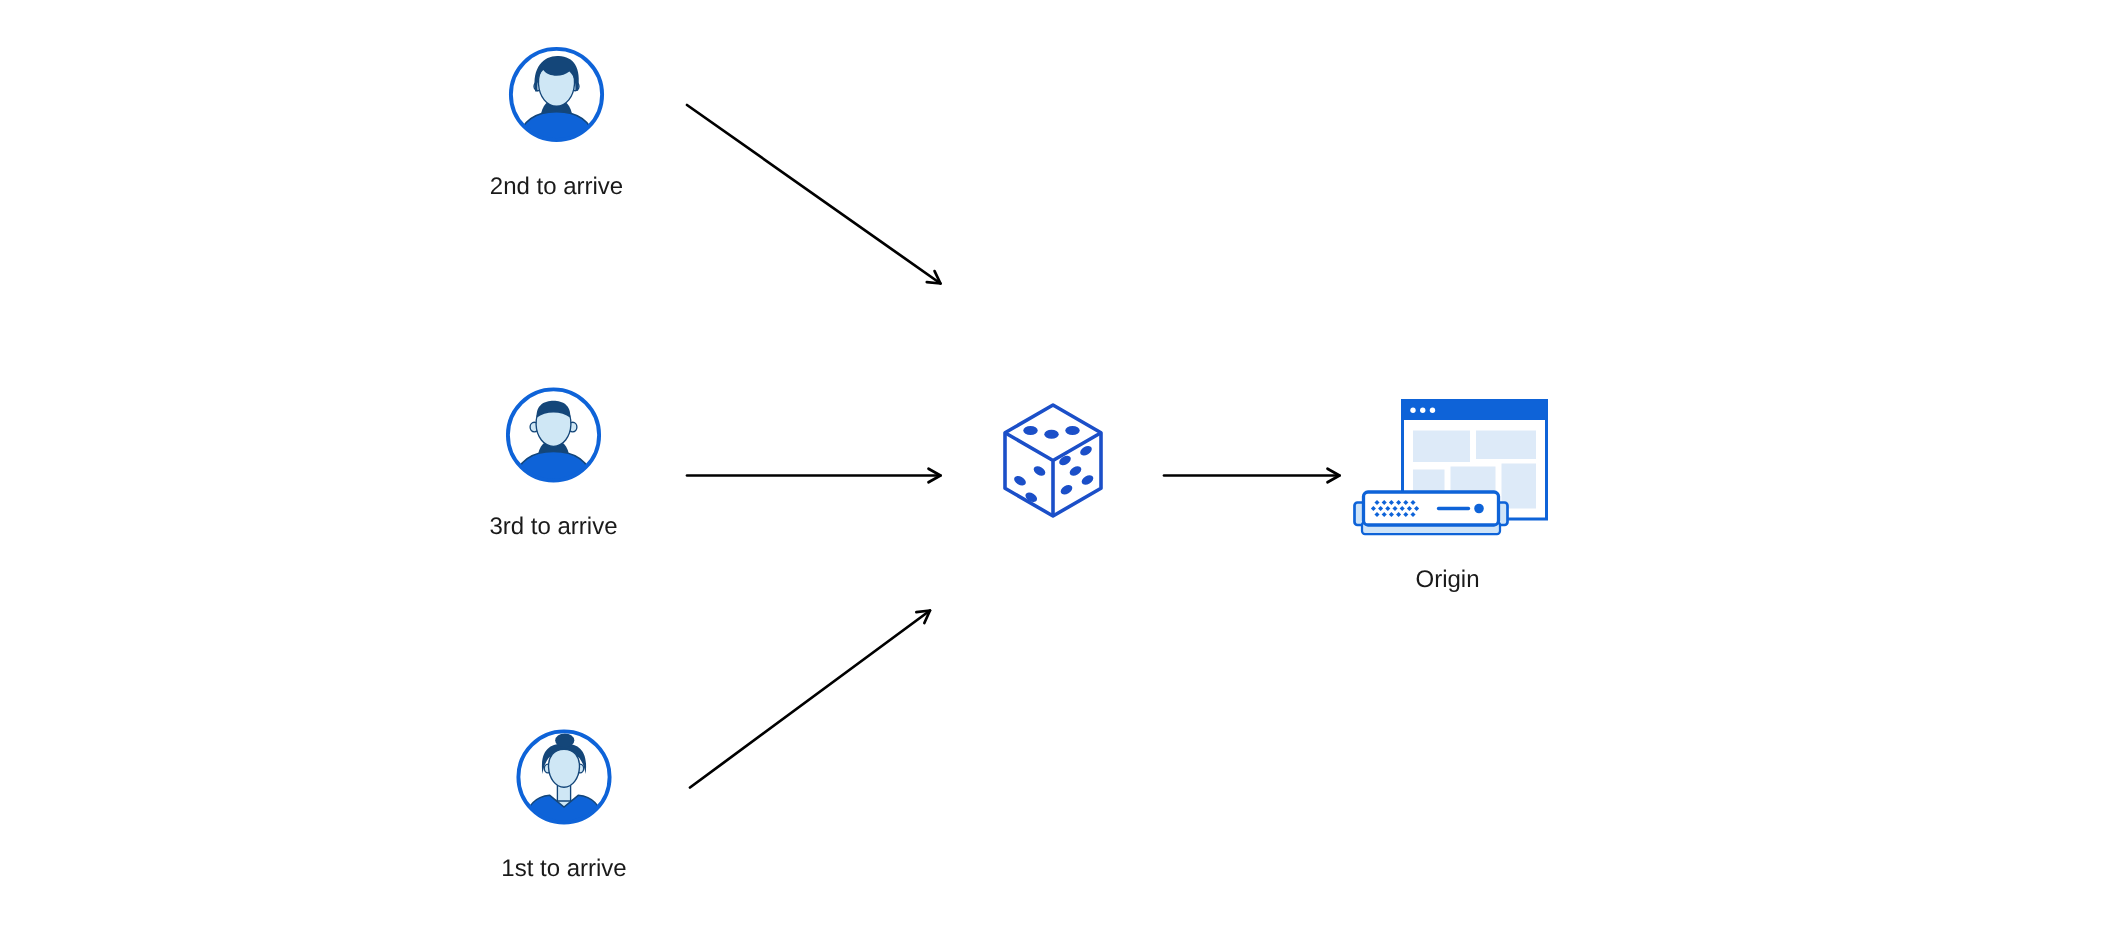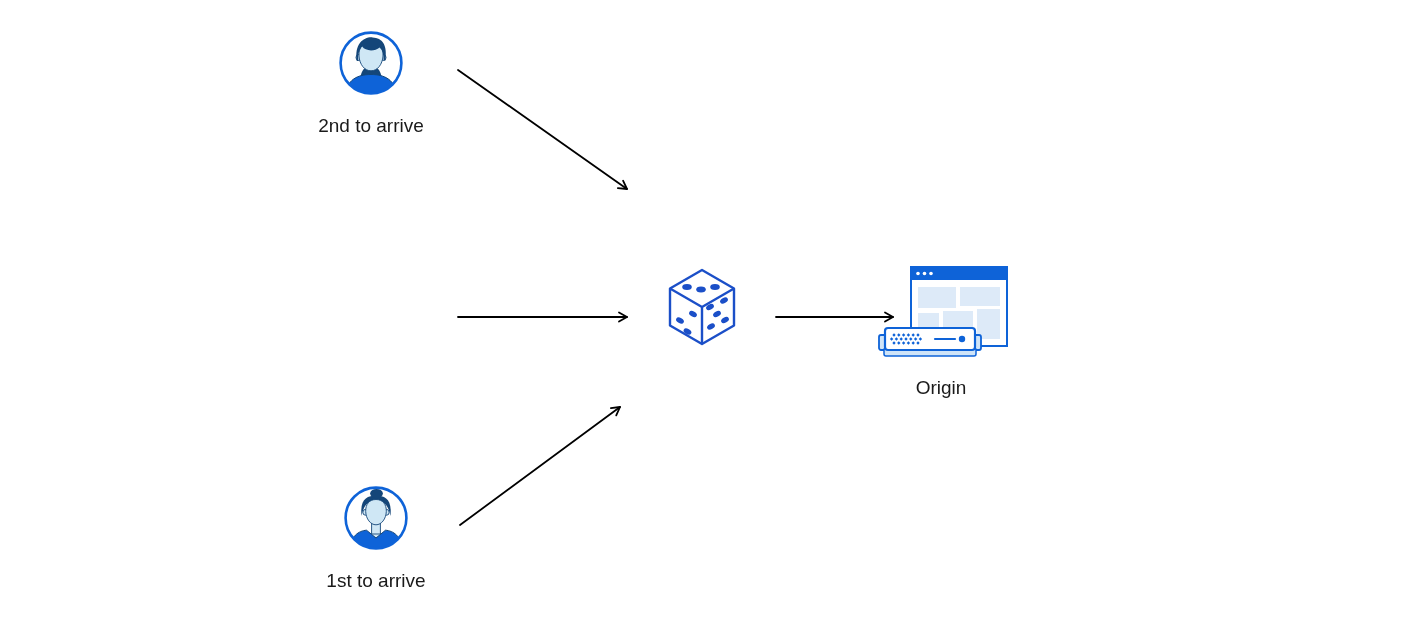--- a/index.html
+++ b/index.html
@@ -19,31 +19,31 @@
     pointer-events: none;
   }
   .node {
     position: absolute;
     display: flex;
     flex-direction: column;
     align-items: center;
   }
   .node .label {
     margin-top: 20px;
-    font-size: 19px;
+    font-size: 16px;
     line-height: 1.1;
     color: #1a1a1a;
     text-align: center;
     white-space: nowrap;
   }
   .node-client-2nd { left: 301px; top: 30px;  width: 140px; }
   .node-client-3rd { left: 299px; top: 257px; width: 140px; }
   .node-client-1st { left: 306px; top: 485px; width: 140px; }
   .node-dice       { left: 667px; top: 267px; width: 70px;  }
-  .node-origin     { left: 866px; top: 262px; width: 150px; }
+  .node-origin     { left: 890px; top: 262px; width: 150px; }
   .node-origin .label { margin-top: 16px; }
 </style>
 </head>
 <body>
 
 <div class="canvas">
 
   <svg class="arrow-layer" viewBox="0 0 1405 633" xmlns="http://www.w3.org/2000/svg">
     <defs>
       <marker id="arrowhead" viewBox="0 0 14 14" markerWidth="14" markerHeight="14" refX="10.5" refY="7" orient="auto" markerUnits="userSpaceOnUse">
@@ -72,20 +72,40 @@
         <ellipse cx="20.6" cy="27.5" rx="2.6" ry="3" fill="#cfe7f5" stroke="#144679" stroke-width="0.9"></ellipse>
         <ellipse cx="45.4" cy="27.5" rx="2.6" ry="3" fill="#cfe7f5" stroke="#144679" stroke-width="0.9"></ellipse>
         <path d="M33,11.5 C41,11.5 45.6,17.5 45,26 C44.4,34.5 39.5,40.8 33,40.8 C26.5,40.8 21.6,34.5 21,26 C20.4,17.5 25,11.5 33,11.5 Z" fill="#cfe7f5" stroke="#144679" stroke-width="0.9"></path>
         <path d="M18.8,31 C16.2,14 25.5,6.8 34.5,7.4 C44.5,8 49.6,14.5 47.4,30.5 L45.6,30.5 C45.9,24.5 44.6,20.3 41.6,17.6 C36.6,21.8 27.2,21.2 24.2,16.6 C21,19.6 19.8,24.8 20.4,31 Z" fill="#144679"></path>
       </g>
       <circle cx="33" cy="33" r="30.4" fill="none" stroke="#0e63d8" stroke-width="2.6"></circle>
     </svg>
     <div class="label">2nd to arrive</div>
   </div>
 
+  <div class="node node-client-3rd">
+    <svg width="66" height="66" viewBox="0 0 66 66" xmlns="http://www.w3.org/2000/svg">
+      <defs>
+          <clipPath id="clipB">
+            <circle cx="33" cy="33" r="30.4"></circle>
+          </clipPath>
+        </defs>
+      <circle cx="33" cy="33" r="30.4" fill="#ffffff"></circle>
+      <g clip-path="url(#clipB)">
+        <path d="M22,49 C23.5,39.5 27,36.3 33,36.3 C39,36.3 42.5,39.5 44,49 Z" fill="#144679"></path>
+        <path d="M6,67 C8,50 19,44 33,44 C47,44 58,50 60,67 Z" fill="#0e63d8" stroke="#144679" stroke-width="1"></path>
+        <ellipse cx="20.2" cy="27.7" rx="2.8" ry="3.2" fill="#cfe7f5" stroke="#144679" stroke-width="0.9"></ellipse>
+        <ellipse cx="45.8" cy="27.7" rx="2.8" ry="3.2" fill="#cfe7f5" stroke="#144679" stroke-width="0.9"></ellipse>
+        <path d="M33,12.5 C40.8,12.5 44.9,18 44.6,26.2 C44.3,34 39.4,40.6 33,40.6 C26.6,40.6 21.7,34 21.4,26.2 C21.1,18 25.2,12.5 33,12.5 Z" fill="#cfe7f5" stroke="#144679" stroke-width="0.9"></path>
+        <path d="M21.8,21.5 C21.2,13.2 26.8,10.2 33,10.2 C39.2,10.2 44.8,13.2 44.2,21.5 C38.4,16.8 27.6,16.8 21.8,21.5 Z" fill="#144679"></path>
+      </g>
+      <circle cx="33" cy="33" r="30.4" fill="none" stroke="#0e63d8" stroke-width="2.6"></circle>
+    </svg>
+    <div class="label">3rd to arrive</div>
+  </div>
 
   <div class="node node-client-1st">
     <svg width="66" height="66" viewBox="0 0 66 66" xmlns="http://www.w3.org/2000/svg">
       <defs>
           <clipPath id="clipC">
             <circle cx="33" cy="33" r="30.4"></circle>
           </clipPath>
         </defs>
       <circle cx="33" cy="33" r="30.4" fill="#ffffff"></circle>
       <g clip-path="url(#clipC)">

